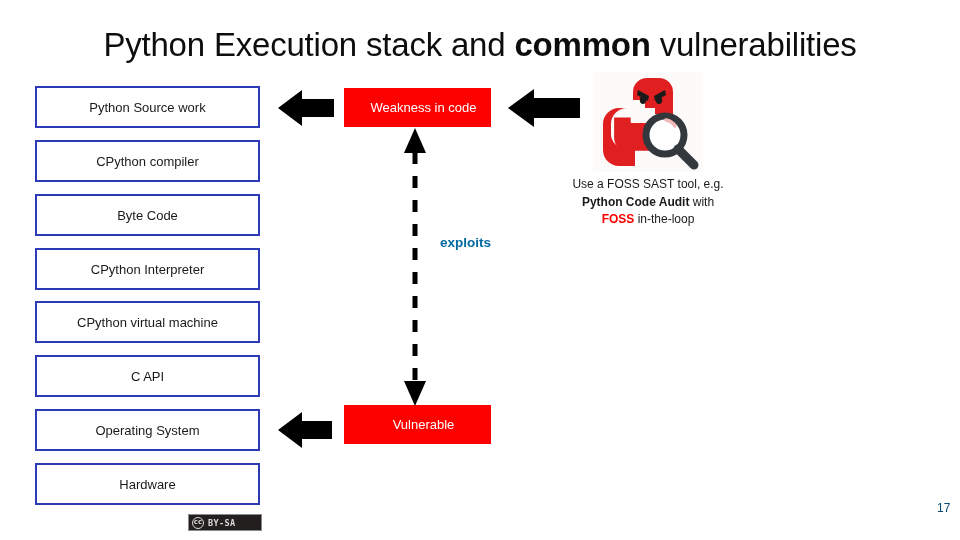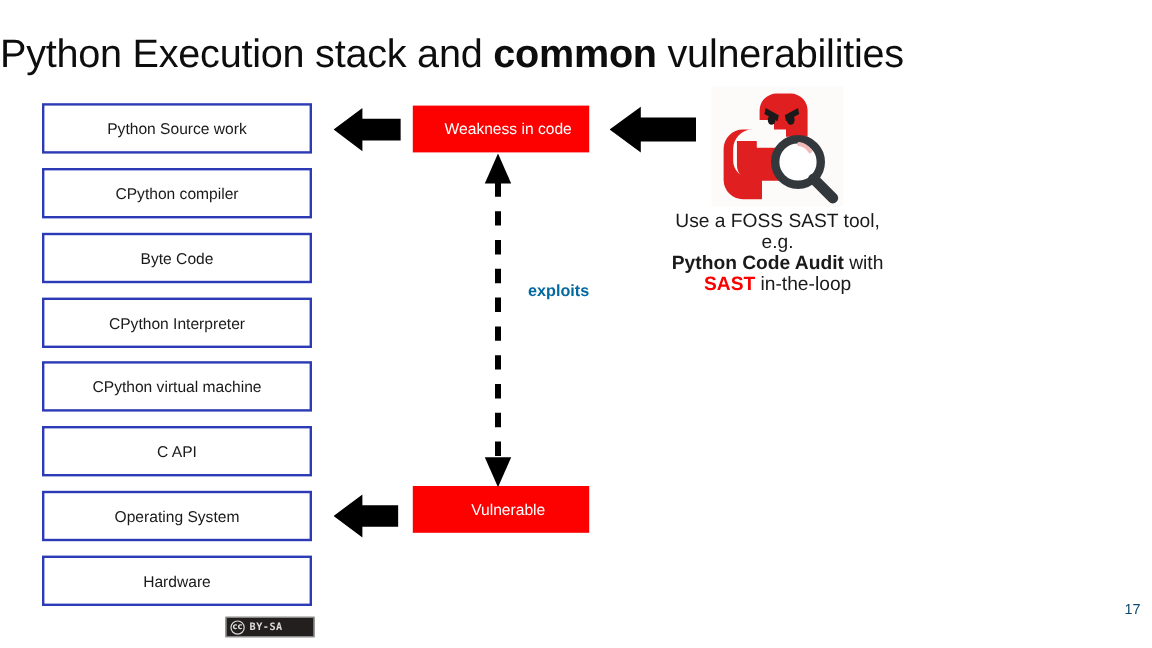--- a/index.html
+++ b/index.html
@@ -14,20 +14,21 @@
     position: relative;
     width: 960px; height: 540px;
     background: #ffffff;
   }
 
   
   #title {
     position: absolute;
     left: 0; top: 24px;
     width: 960px;
+    text-align: center;
     font-size: 33px;
     line-height: 42px;
     color: #0d0d0d;
     font-weight: 400;
     letter-spacing: -0.2px;
     white-space: nowrap;
   }
   #title .bold { font-weight: 700; }
 
   
@@ -82,21 +83,21 @@
     width: 110px; height: 100px;
     background: #fdfbfa;
   }
 
   
   #logo-caption {
     position: absolute;
     left: 548px; top: 176px;
     width: 200px;
     text-align: center;
-    font-size: 16px;
+    font-size: 12px;
     line-height: 17.5px;
     color: #1a1a1a;
   }
   #logo-caption .b { font-weight: 700; }
   #logo-caption .red-b { font-weight: 700; color: #fb0000; }
 
   
   #footer-logo {
     position: absolute;
     left: 8px; top: 503px;
@@ -234,21 +235,21 @@
     <ellipse cx="66" cy="28" rx="3.2" ry="4" fill="#1a1a1a"></ellipse>
 
     <circle cx="72" cy="63" r="19" fill="#ffffff" stroke="#33383d" stroke-width="7"></circle>
     <path d="M82 54 a13 13 0 0 0 -9 -6" stroke="#f2b9b9" stroke-width="3.5" fill="none" stroke-linecap="round"></path>
     <line x1="85" y1="77" x2="101" y2="93" stroke="#33383d" stroke-width="9" stroke-linecap="round"></line>
   </svg>
 
   <div id="logo-caption">
     <span>Use a FOSS SAST tool, e.g.</span><br>
     <span class="b">Python Code Audit</span><span> with</span><br>
-    <span class="red-b">SAST</span><span> in-the-loop</span>
+    <span class="red-b">FOSS</span><span> in-the-loop</span>
   </div>
 
   <div id="footer-logo">
     <span class="no">NO</span><span class="bar">|</span><span class="cx">Complexity</span>
   </div>
 
   <div id="cc-badge">
     <span class="cc-circle">cc</span>
     <span class="cc-text">BY-SA</span>
   </div>

